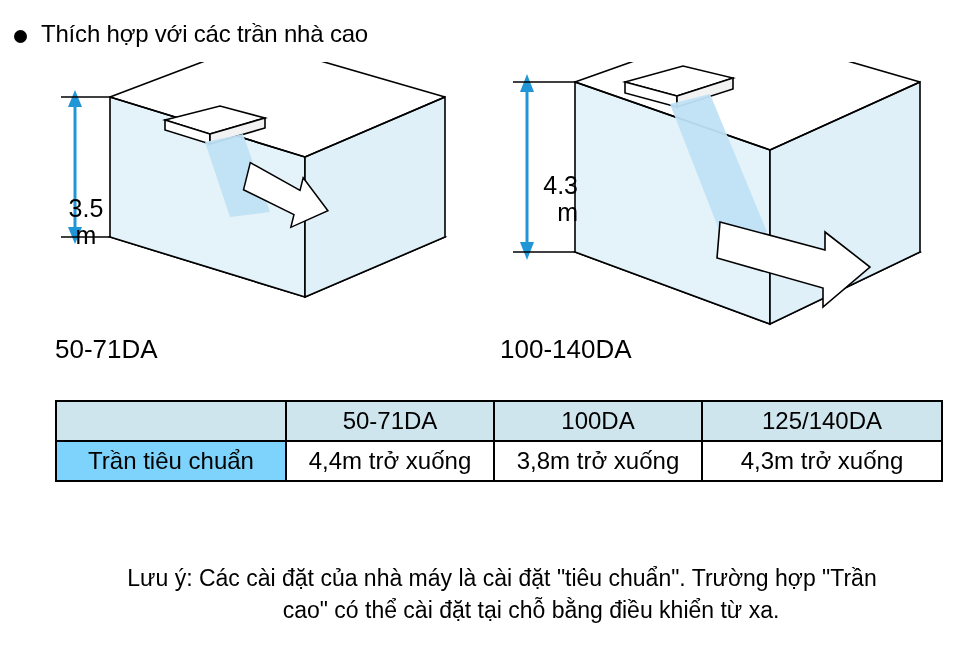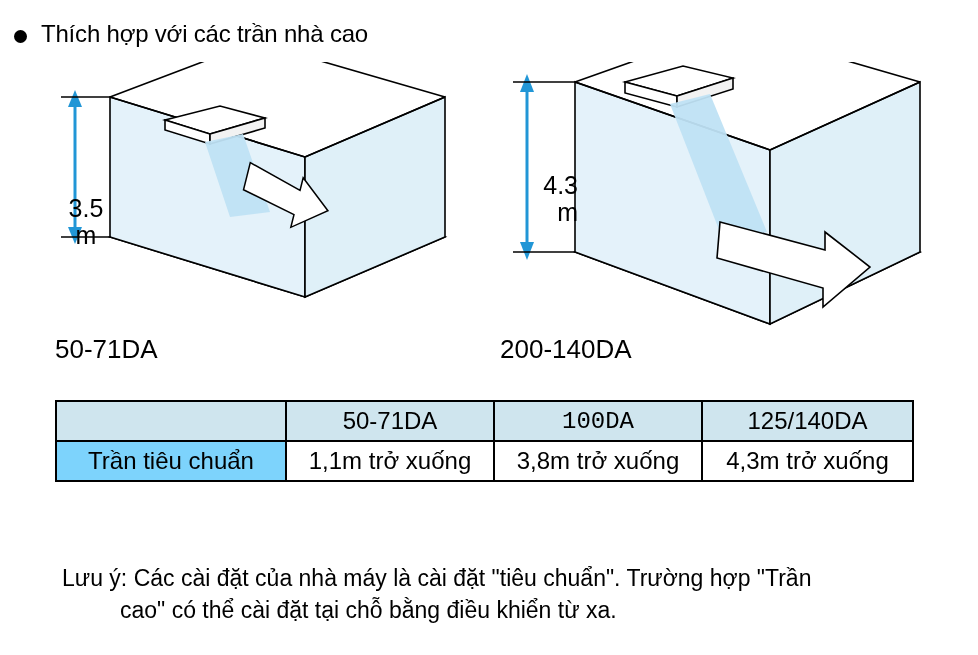--- a/index.html
+++ b/index.html
@@ -95,31 +95,32 @@
     background: #cfe5ee;
   }
   .spec-table .rowhdr {
     background: #7dd3fc;
     width: 230px;
   }
   .spec-table .corner {
     background: #cfe5ee;
   }
   .col-a { width: 208px; }
-  .col-b { width: 208px; font-family: Liberation Mono, monospace; }
-  .col-c { width: 211px; }
+  .col-b { width: 208px; }
+  .col-c { width: 240px; }
 
   
   .note {
     position: absolute;
     left: 62px;
     top: 562px;
     width: 880px;
     font-size: 23px;
     line-height: 32px;
+    text-align: center;
   }
   .note .line2 { display: block; padding-left: 58px; }
 </style>
 </head>
 <body>
 
 <div class="heading">
   <span class="bullet"></span>
   <span class="heading-text">Thích hợp với các trần nhà cao</span>
 </div>
@@ -194,34 +195,34 @@
   <div class="dim-label left">
     <span>3.5</span><br>
     <span>m</span>
   </div>
   <div class="dim-label right">
     <span>4.3</span><br>
     <span>m</span>
   </div>
 
   <div class="caption left">50-71DA</div>
-  <div class="caption right">200-140DA</div>
+  <div class="caption right">100-140DA</div>
 </div>
 
 <table class="spec-table">
   <tbody>
       <tr>
     <td class="corner rowhdr"></td>
     <td class="hdr col-a">50-71DA</td>
     <td class="hdr col-b">100DA</td>
     <td class="hdr col-c">125/140DA</td>
   </tr>
   <tr>
     <td class="rowhdr">Trần tiêu chuẩn</td>
-    <td>1,1m trở xuống</td>
+    <td>4,4m trở xuống</td>
     <td>3,8m trở xuống</td>
     <td>4,3m trở xuống</td>
   </tr>
 </tbody>
   </table>
 
 <div class="note">
   <span>Lưu ý: Các cài đặt của nhà máy là cài đặt "tiêu chuẩn". Trường hợp "Trần</span>
   <span class="line2">cao" có thể cài đặt tại chỗ bằng điều khiển từ xa.</span>
 </div>

